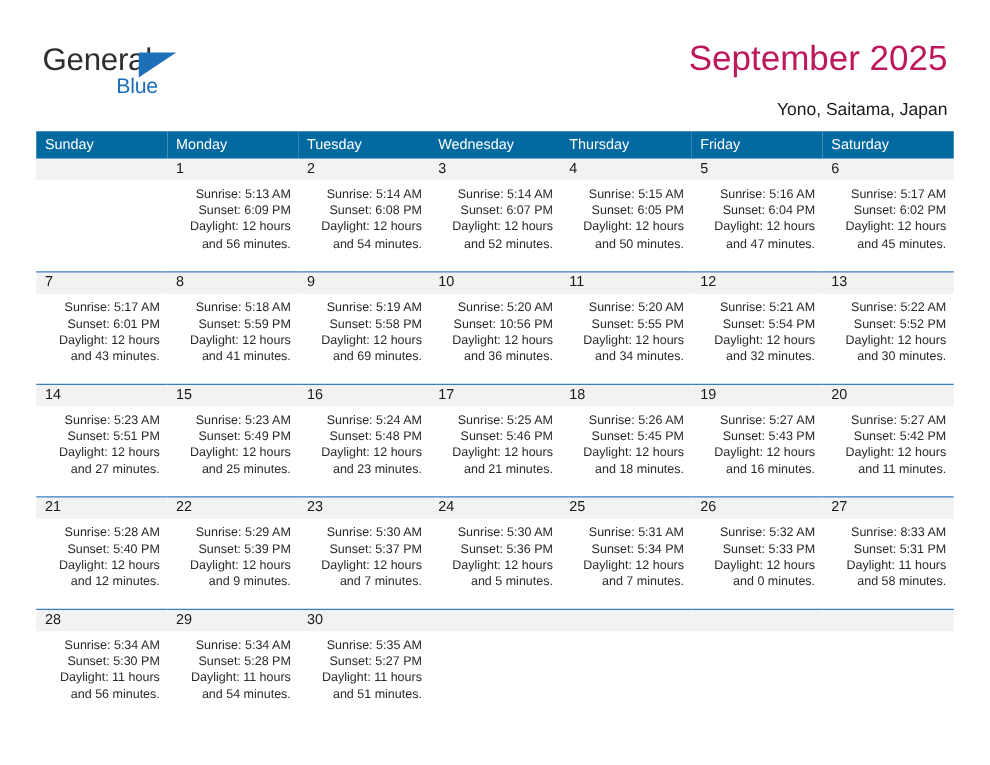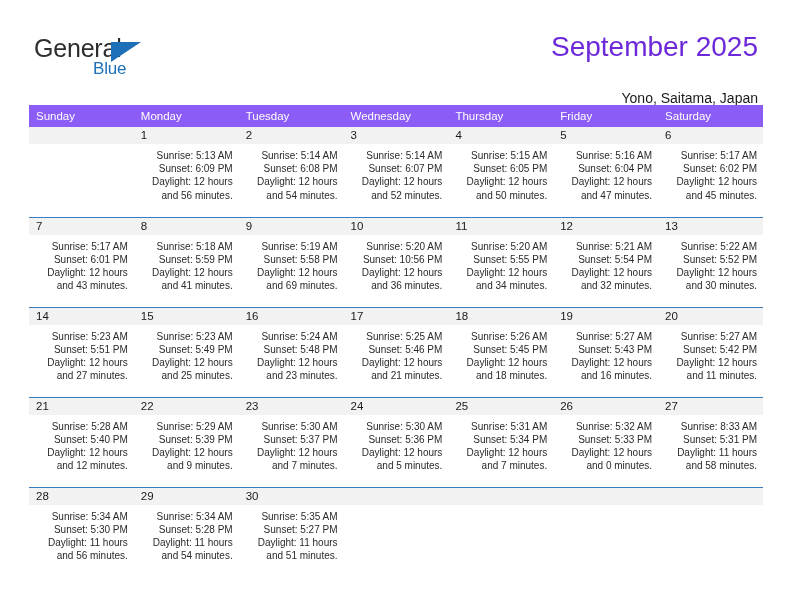--- a/index.html
+++ b/index.html
@@ -59,47 +59,47 @@
     font-family: "Liberation Sans", sans-serif;
   }
   .title-block {
     position: absolute;
     right: 34px;
     top: 30px;
     text-align: right;
   }
   .cal-title {
     font-size: 28px;
-    color: #6d28d9;
+    color: #be185d;
     line-height: 34px;
     font-weight: normal;
     white-space: nowrap;
   }
   .cal-subtitle {
     font-size: 14px;
     color: #1a1a1a;
     line-height: 20px;
-    margin-top: 24px;
+    margin-top: 13px;
     white-space: nowrap;
   }
 
   
   .calendar {
     position: absolute;
     left: 29px;
     top: 105px;
     width: 734px;
   }
   table.cal {
     width: 734px;
     border-collapse: collapse;
     table-layout: fixed;
   }
   table.cal th {
-    background: #8b5cf6;
+    background: #0369a1;
     color: #ffffff;
     font-size: 11.5px;
     font-weight: normal;
     text-align: left;
     padding: 5px 0 5px 7px;
     height: 21px;
     line-height: 12px;
   }
   td.daycell {
     vertical-align: top;

